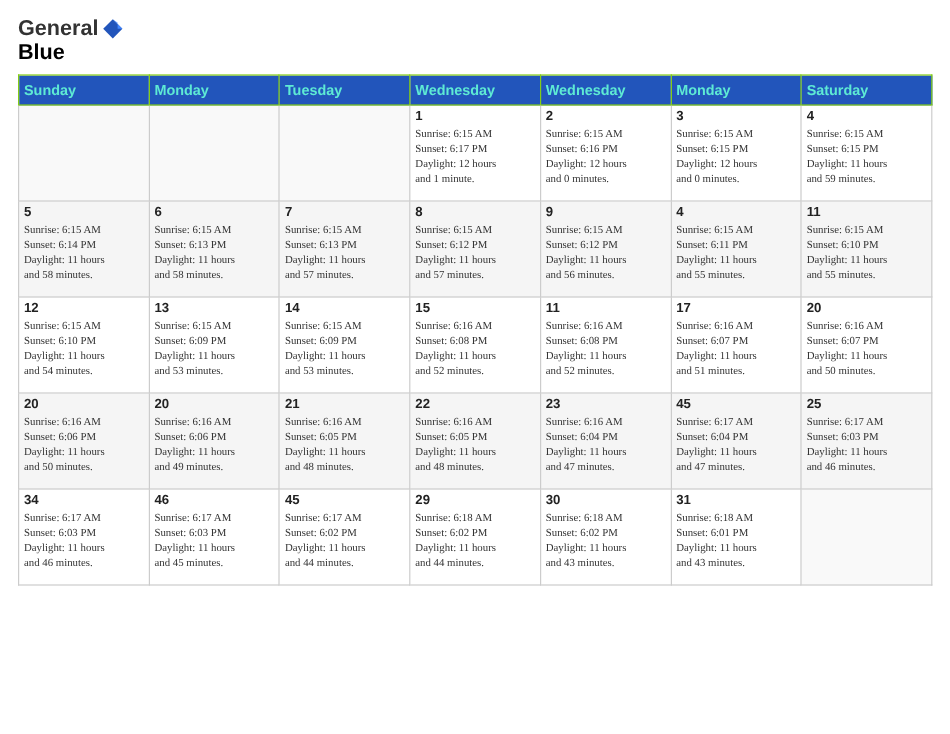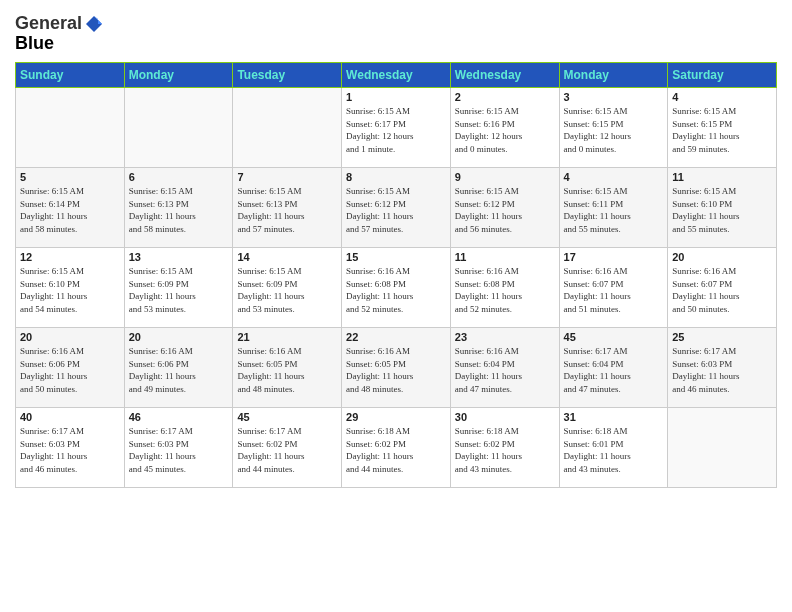--- a/index.html
+++ b/index.html
@@ -312,21 +312,21 @@
           <td>
             <span class="day-number">25</span>
             <div class="cell-info" style="white-space: pre-line;">Sunrise: 6:17 AM
 Sunset: 6:03 PM
 Daylight: 11 hours
 and 46 minutes.</div>
           </td>
         </tr>
         <tr>
           <td>
-            <span class="day-number">40</span>
+            <span class="day-number">34</span>
             <div class="cell-info" style="white-space: pre-line;">Sunrise: 6:17 AM
 Sunset: 6:03 PM
 Daylight: 11 hours
 and 46 minutes.</div>
           </td>
           <td>
             <span class="day-number">46</span>
             <div class="cell-info" style="white-space: pre-line;">Sunrise: 6:17 AM
 Sunset: 6:03 PM
 Daylight: 11 hours

